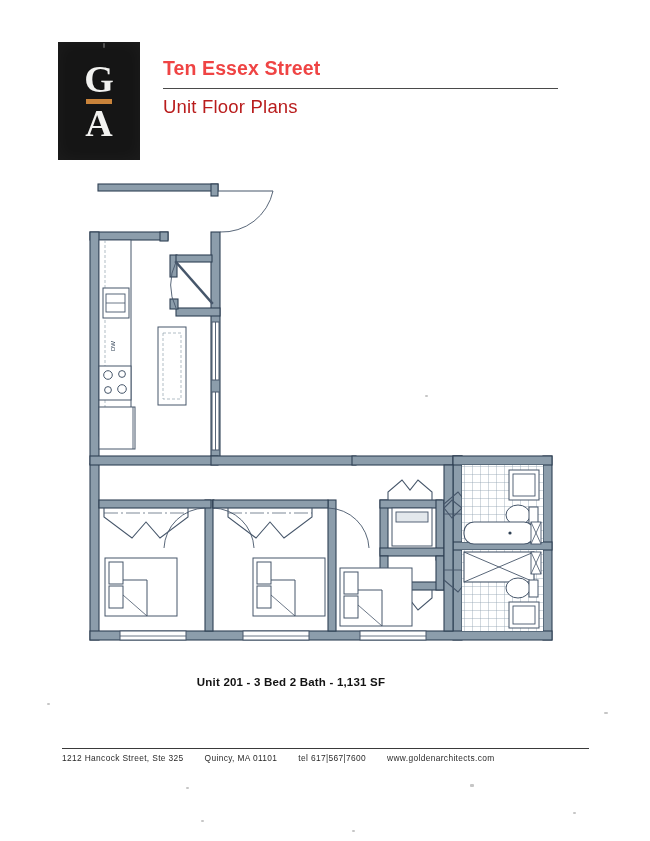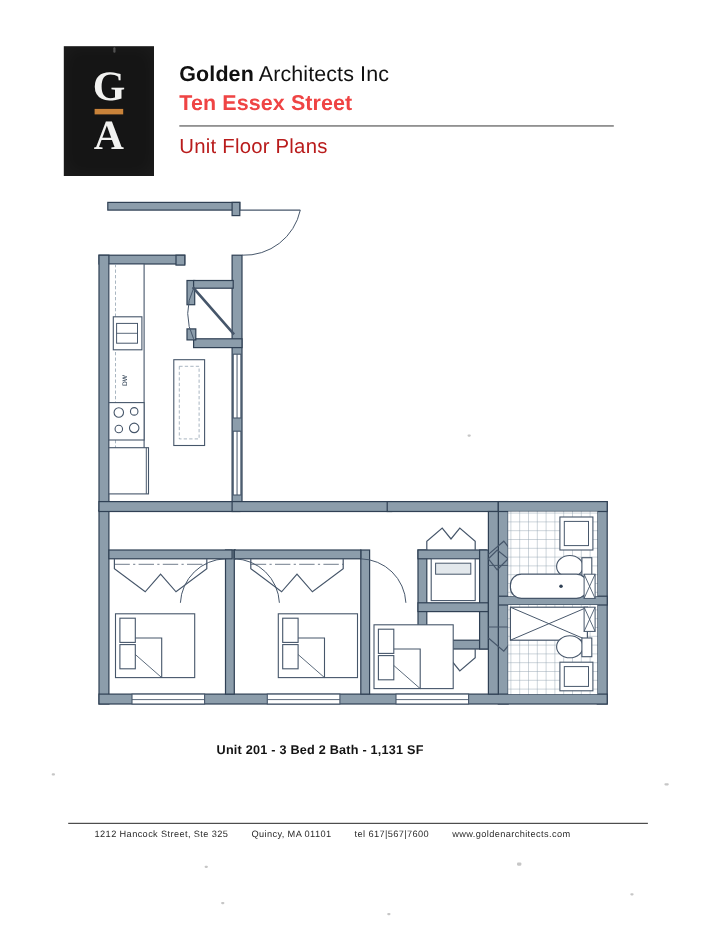--- a/index.html
+++ b/index.html
@@ -49,40 +49,39 @@
   .caption{
     position:absolute;left:0;top:676px;width:582px;text-align:center;
     font-size:11.5px;font-weight:bold;letter-spacing:0.2px;color:#131313;
   }
 
   
   .footer-rule{position:absolute;left:62px;top:748px;width:527px;height:0;border-top:1px solid #3a3a3a;}
   .footer{
     position:absolute;left:62px;top:753px;width:527px;
     display:flex;justify-content:flex-start;align-items:baseline;gap:21px;
-    font-size:8.4px;letter-spacing:0.35px;color:#2a2a2a;white-space:nowrap;margin-left:24px;
+    font-size:8.4px;letter-spacing:0.35px;color:#2a2a2a;white-space:nowrap;
   }
   .footer span{display:inline-block;}
   .speck{position:absolute;background:#8d8d8d;opacity:.5;border-radius:1px;}
 </style>
 </head>
 <body>
 
 <div class="page">
 
   <div class="header">
 
     <div class="logo">
       <div class="glyph">G</div>
       <div class="bar"></div>
       <div class="glyph">A</div>
     </div>
 
     <div class="brandblock">
-      <div class="brand-line1"><span class="b">Golden</span><span> Architects Inc</span></div>
       <div class="brand-line2">Ten Essex Street</div>
       <div class="brand-rule"></div>
       <div class="brand-line3">Unit Floor Plans</div>
     </div>
   </div>
 
   <div class="plan-wrap">
   <svg class="plan" width="650" height="500" viewBox="0 0 650 500">
     <defs>
       <pattern id="tile" width="8" height="8" patternUnits="userSpaceOnUse">

